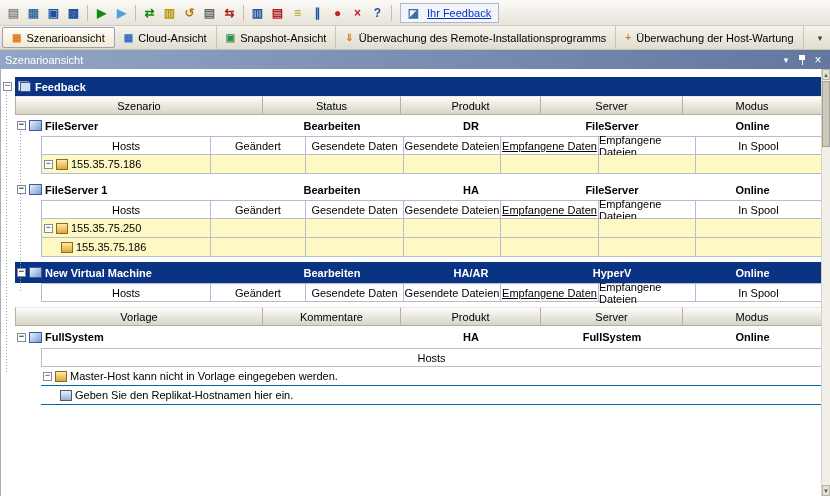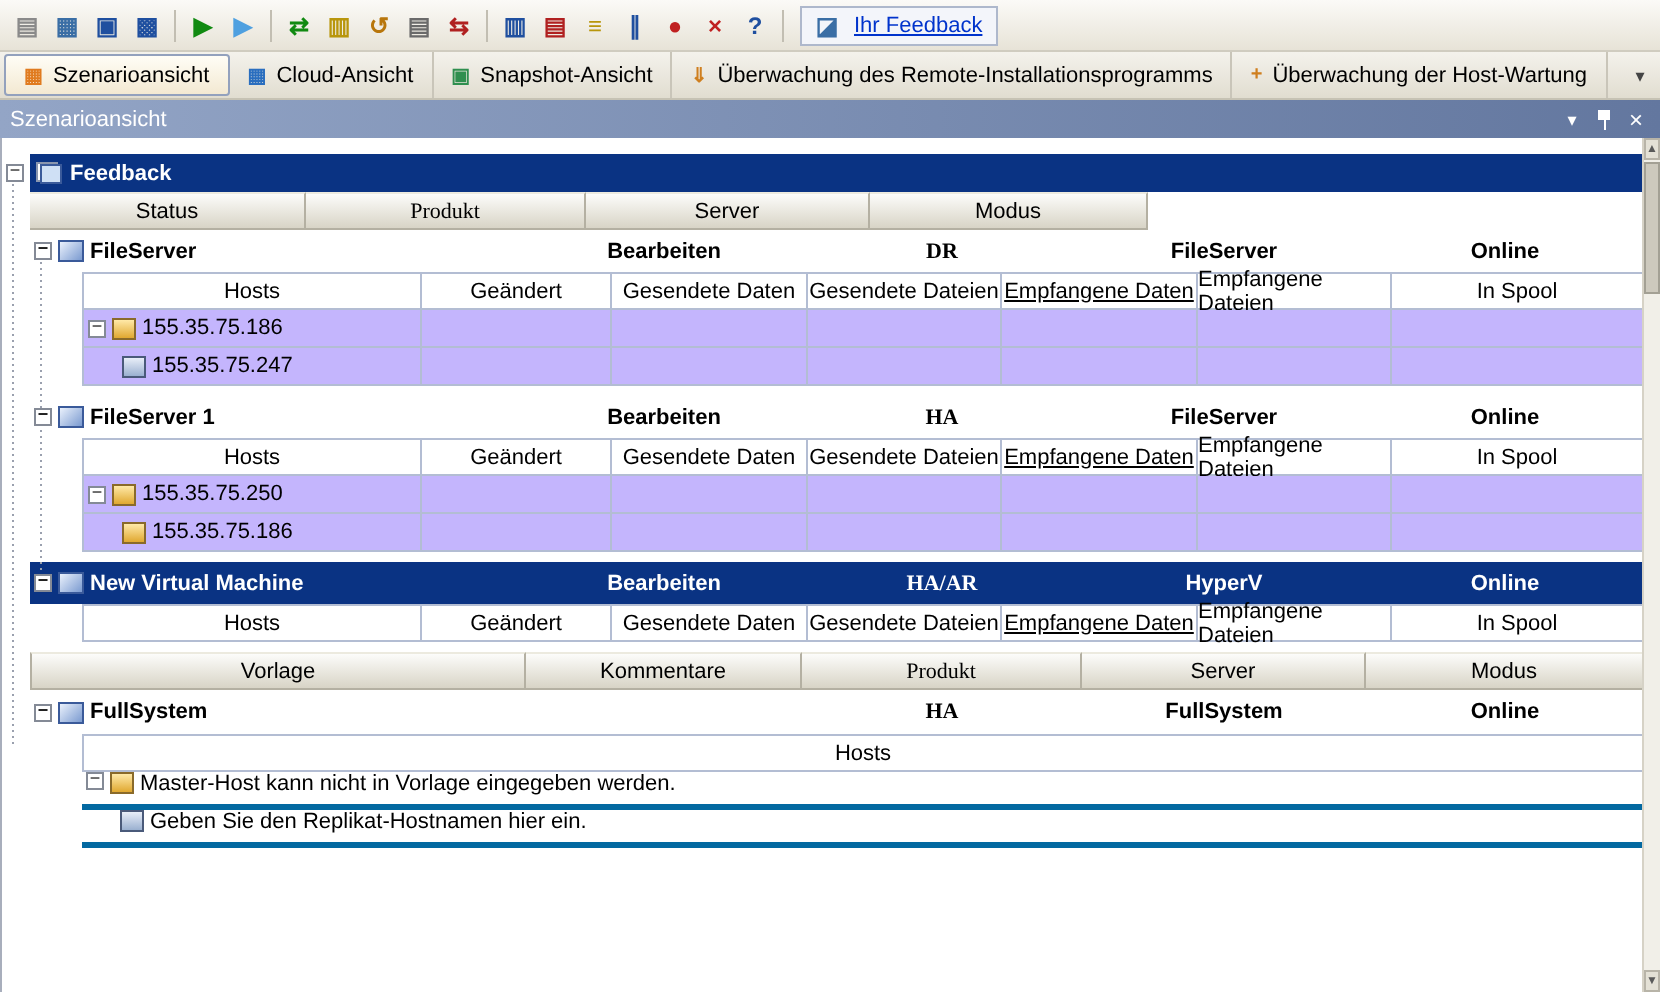--- a/index.html
+++ b/index.html
@@ -49,51 +49,51 @@
   .expand-box{width:9px;height:9px;min-width:9px;border:1px solid #848a96;background:#fff;color:#222;
               font-size:9px;line-height:7px;text-align:center;position:relative;z-index:2;cursor:default;}
   .expand-box.minus::before{content:"−";position:relative;top:-1px;}
   .group-bar{flex:1;background:#0a3383;height:19px;display:flex;align-items:center;gap:4px;
              color:#fff;font-weight:bold;padding-left:3px;}
 
   .colheads{display:flex;margin-left:14px;width:807px;height:19px;}
   .colhead{background:linear-gradient(#fcfcfa,#d8d4c6);border-right:1px solid #b4b0a2;border-top:1px solid #eceadf;
            border-bottom:1px solid #b4b0a2;display:flex;align-items:center;justify-content:center;cursor:default;}
   .colhead.first{border-left:1px solid #b4b0a2;}
-  .c-szenario{width:248px;}.c-status{width:138px;}.c-produkt{width:140px;font-family:Liberation Serif, serif;}.c-server{width:142px;}.c-modus{width:139px;}
+  .c-szenario{width:248px;}.c-status{width:138px;}.c-produkt{width:140px;}.c-server{width:142px;}.c-modus{width:139px;}
 
   .scen-row{display:flex;height:21px;align-items:stretch;margin-left:14px;width:807px;}
   .scen-name{display:flex;align-items:center;gap:3px;padding-left:2px;font-weight:bold;}
   .scen-val{display:flex;align-items:center;justify-content:center;font-weight:bold;}
   .scen-row.selected{background:#0a3383;color:#fff;}
 
   .host-table{margin-left:40px;width:781px;}
   .hrow{display:flex;height:19px;}
   .hhead{background:#fff;border-top:1px solid #b3bdd3;border-right:1px solid #b3bdd3;border-bottom:1px solid #b3bdd3;
          display:flex;align-items:center;justify-content:center;cursor:default;}
   .hhead.first{border-left:1px solid #b3bdd3;}
-  .hcell{background:#c4b5fd;border-right:1px solid #b3bdd3;border-bottom:1px solid #b3bdd3;}
+  .hcell{background:#fef9c3;border-right:1px solid #b3bdd3;border-bottom:1px solid #b3bdd3;}
   .hcell.first{border-left:1px solid #b3bdd3;}
   .hname{display:flex;align-items:center;gap:3px;padding-left:2px;}
   .h1{width:170px;}.h2{width:95px;}.h3{width:98px;}.h4{width:97px;}.h5{width:98px;text-decoration:underline;}.h6{width:97px;}.h7{width:126px;}
   .indent14{width:14px;min-width:14px;}
   .blockgap{height:5px;}
 
   .icon-windows{position:relative;width:13px;height:11px;min-width:13px;}
   .icon-windows::before{content:"";position:absolute;left:0;top:0;width:9px;height:8px;background:#fdfdfd;border:1px solid #8a96ae;}
   .icon-windows::after{content:"";position:absolute;right:0;bottom:0;width:9px;height:8px;background:#cfe0f5;border:1px solid #3a5a9a;}
   .icon-scenario{width:13px;height:11px;min-width:13px;border:1px solid #3a5a9a;background:linear-gradient(135deg,#eaf1fc,#7a9ad0);}
   .icon-host-master{width:12px;height:11px;min-width:12px;border:1px solid #8a6a2a;background:linear-gradient(#ffe9a8,#e0a830);}
   .icon-host-replica{width:12px;height:11px;min-width:12px;border:1px solid #4a5a7a;background:linear-gradient(#e8eef8,#9ab0d0);}
 
   .tmpl-row{height:22px;}
   .hosts-single{margin-left:40px;width:781px;height:19px;border:1px solid #b3bdd3;display:flex;
                 align-items:center;justify-content:center;}
-  .msg-row{display:flex;align-items:flex-start;gap:3px;height:19px;margin-left:40px;width:781px;
-           border-bottom:3px solid #0369a1;padding-left:2px;}
+  .msg-row{display:flex;align-items:center;gap:3px;height:19px;margin-left:40px;width:781px;
+           border-bottom:1px solid #0369a1;padding-left:2px;}
 
   
   .vscroll{position:absolute;top:69px;right:0;width:9px;bottom:0;background:#f1efe8;border-left:1px solid #d6d2c6;}
   .varrow{position:absolute;left:0;width:8px;height:11px;font-size:6px;color:#5a5a5a;text-align:center;
           line-height:11px;background:#e4e1d6;border:1px solid #b8b4a8;cursor:default;}
   .varrow.up{top:0;}
   .varrow.up::before{content:"▲";}
   .varrow.down{bottom:0;}
   .varrow.down::before{content:"▼";}
   .vthumb{position:absolute;top:12px;left:0;width:8px;height:66px;background:#cdc9bd;border:1px solid #a3a094;cursor:default;}
@@ -169,20 +169,21 @@
     <span class="gutter14">
         <span class="expand-box minus"></span>
       </span>
     <div class="group-bar">
       <span class="icon-windows"></span>
       <span>Feedback</span>
     </div>
   </div>
 
   <div class="colheads">
+    <div class="colhead first c-szenario">Szenario</div>
     <div class="colhead c-status">Status</div>
     <div class="colhead c-produkt">Produkt</div>
     <div class="colhead c-server">Server</div>
     <div class="colhead c-modus">Modus</div>
   </div>
 
   <div class="scen-row">
     <div class="scen-name c-szenario">
       <span class="expand-box minus"></span>
       <span class="icon-scenario"></span>
@@ -209,33 +210,20 @@
         <span class="icon-host-master"></span>
         <span>155.35.75.186</span>
       </div>
       <div class="hcell h2"></div>
       <div class="hcell h3"></div>
       <div class="hcell h4"></div>
       <div class="hcell h5"></div>
       <div class="hcell h6"></div>
       <div class="hcell h7"></div>
     </div>
-    <div class="hrow">
-      <div class="hcell first hname h1">
-        <span class="indent14"></span>
-        <span class="icon-host-replica"></span>
-        <span>155.35.75.247</span>
-      </div>
-      <div class="hcell h2"></div>
-      <div class="hcell h3"></div>
-      <div class="hcell h4"></div>
-      <div class="hcell h5"></div>
-      <div class="hcell h6"></div>
-      <div class="hcell h7"></div>
-    </div>
   </div>
   <div class="blockgap"></div>
 
   <div class="scen-row">
     <div class="scen-name c-szenario">
       <span class="expand-box minus"></span>
       <span class="icon-scenario"></span>
       <span>FileServer 1</span>
     </div>
     <div class="scen-val c-status">Bearbeiten</div>

